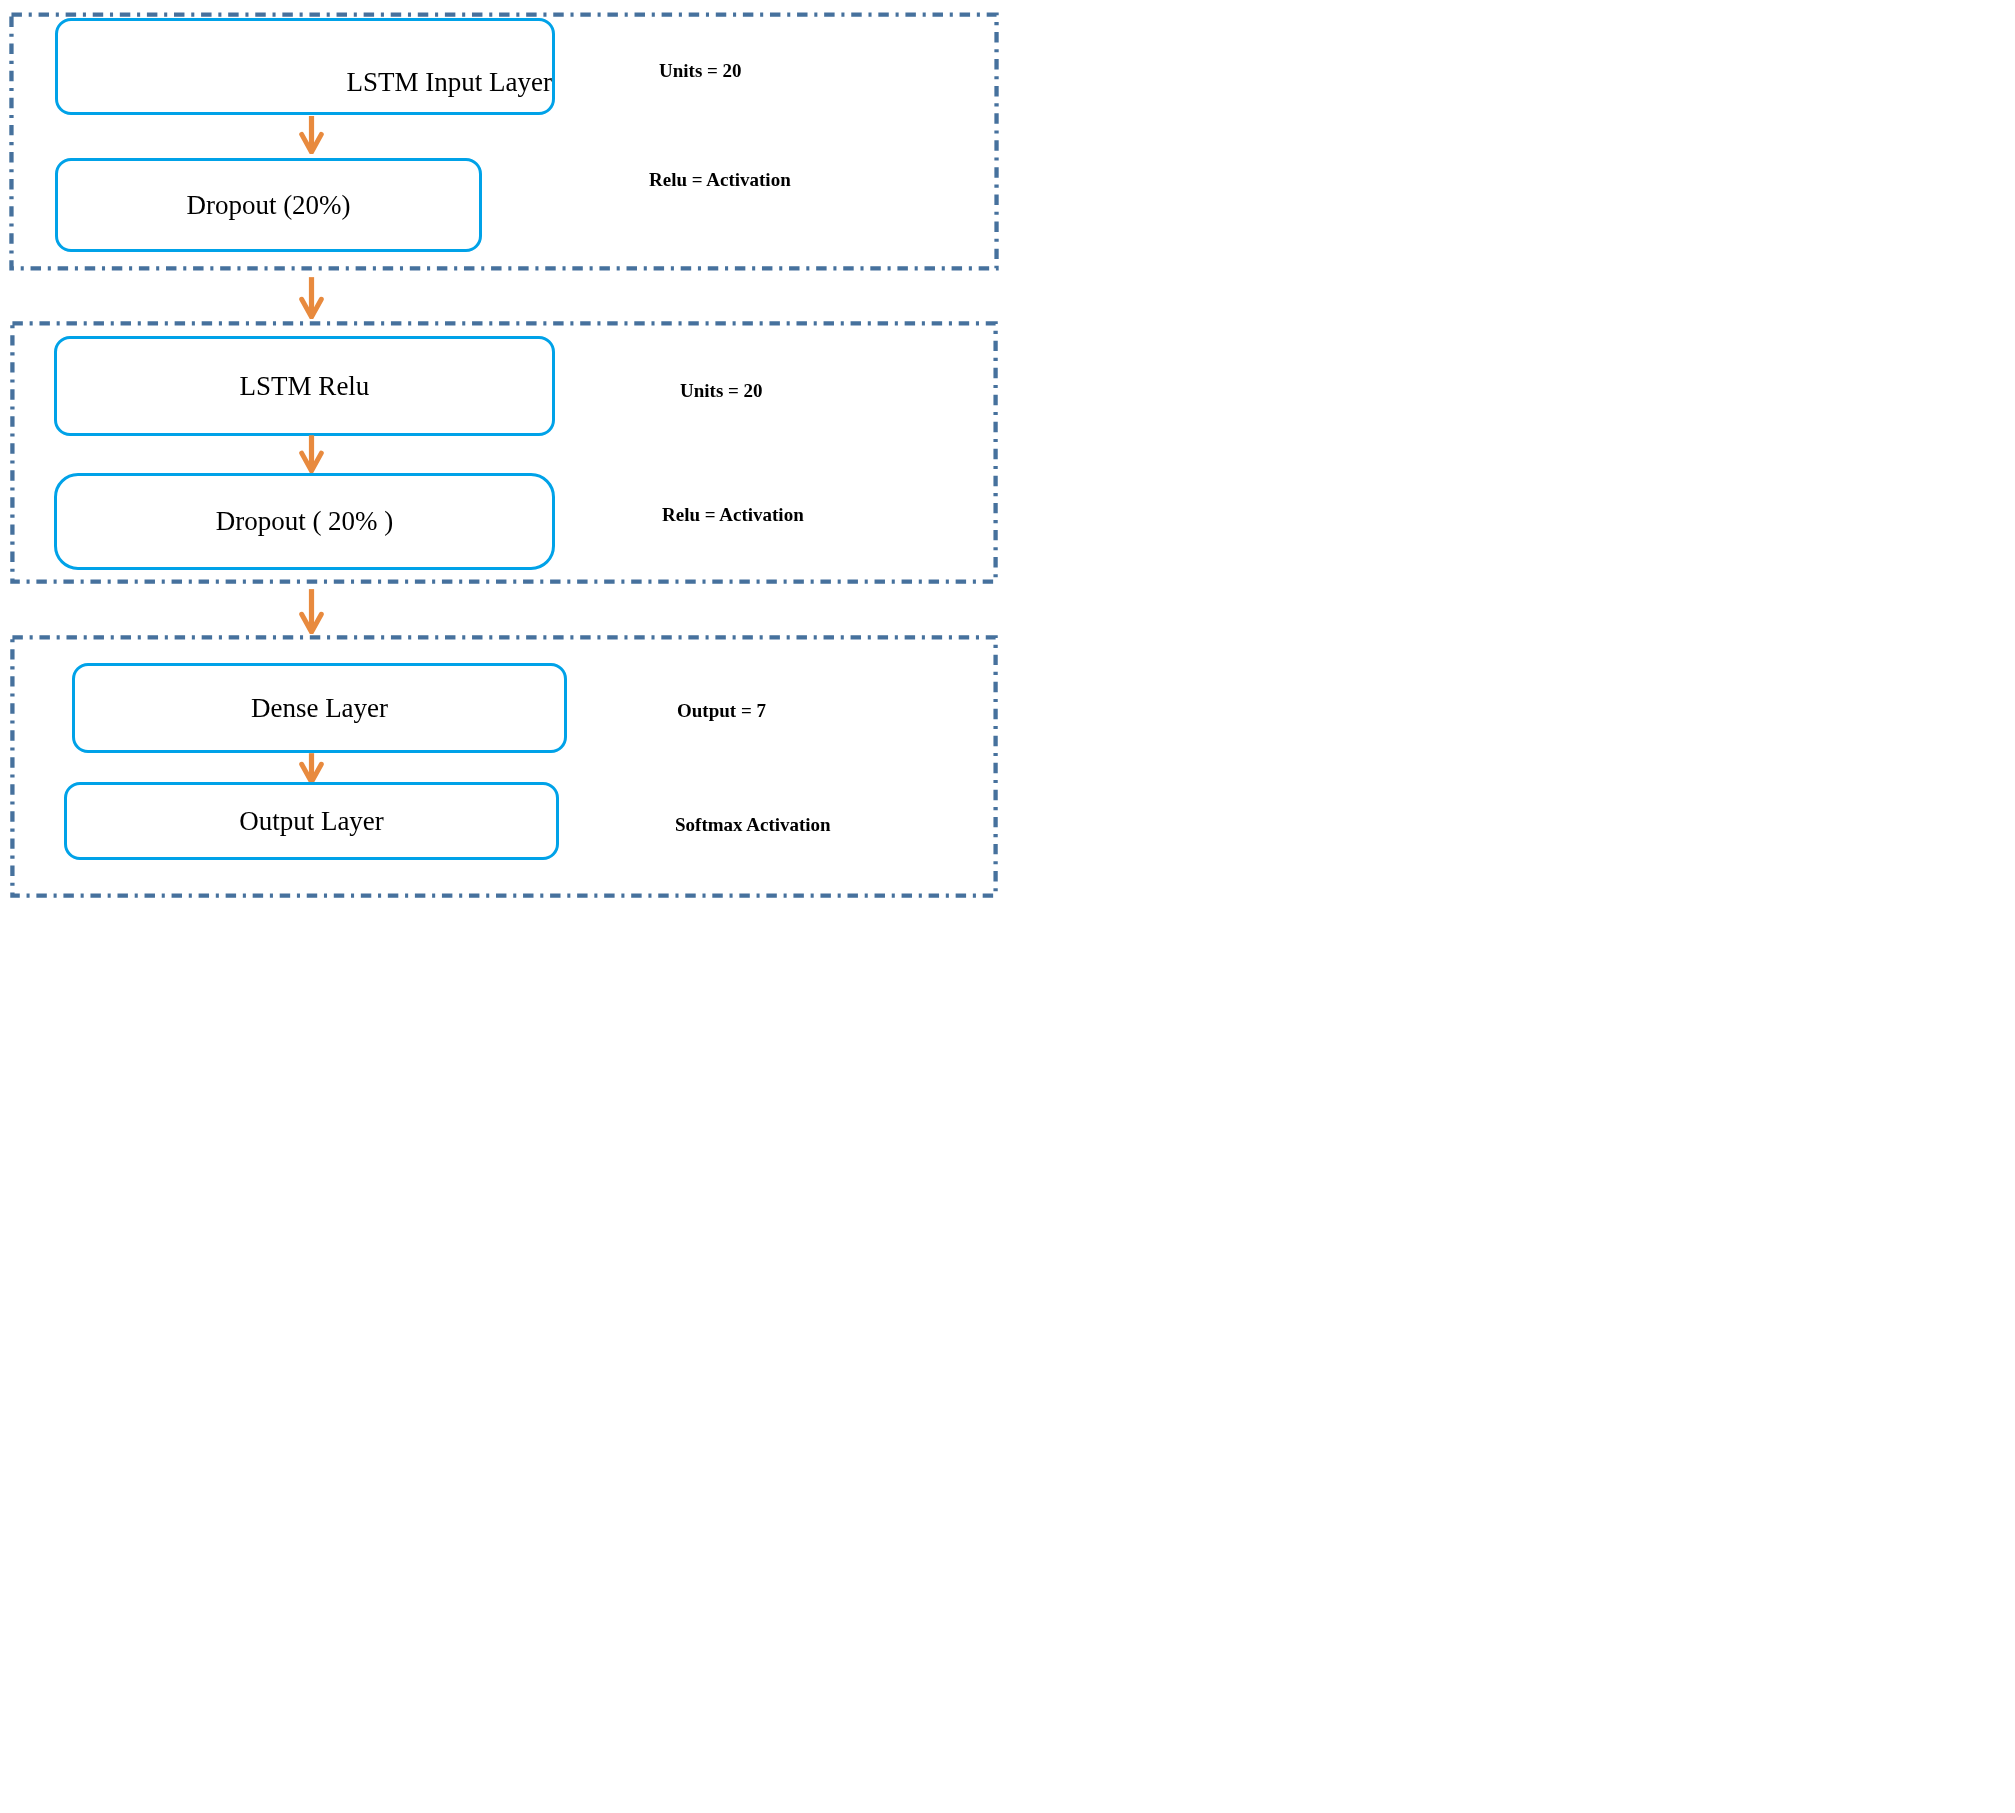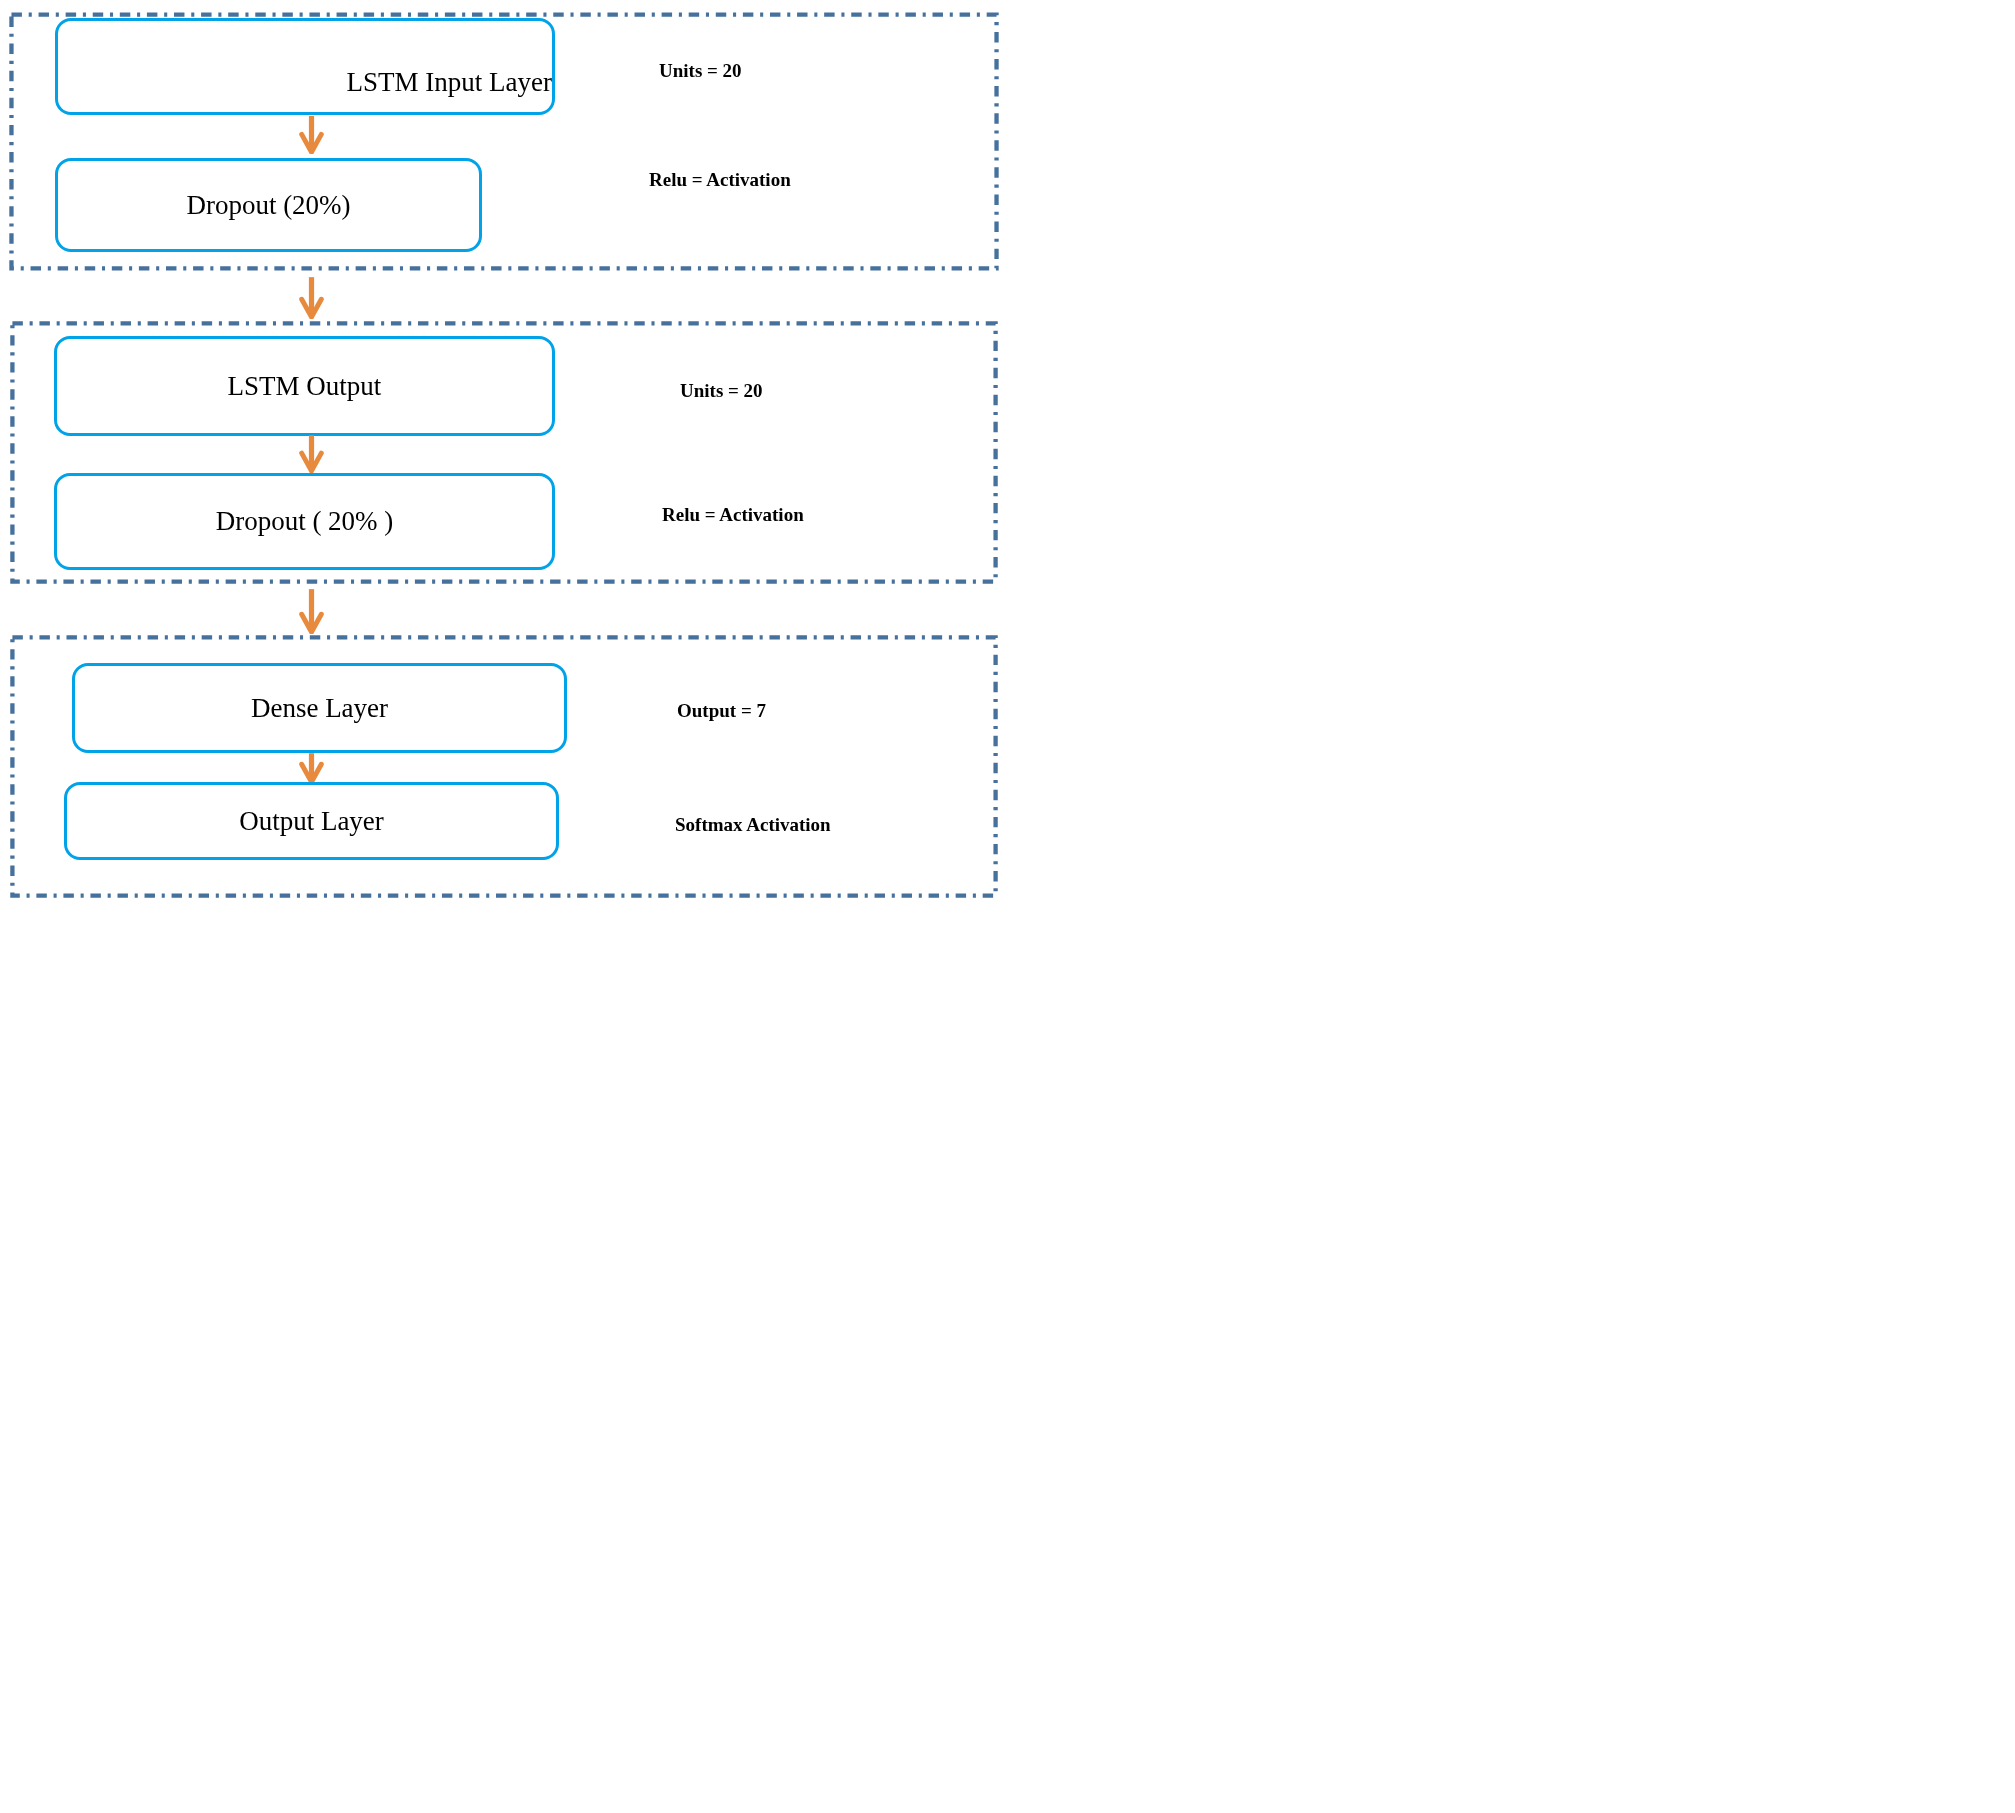--- a/index.html
+++ b/index.html
@@ -72,29 +72,29 @@
   <svg class="down-arrow" style="left:298px; top:277px;" width="27" height="42" viewBox="0 0 44 68">
     <line x1="22" y1="0" x2="22" y2="58" stroke="#E88A3E" stroke-width="8.5"></line>
     <path d="M6 36 L22 65 L38 36" fill="none" stroke="#E88A3E" stroke-width="8" stroke-linecap="round" stroke-linejoin="miter"></path>
   </svg>
 
   <svg class="dashed-rect" style="left:9.2px; top:321px;" width="990" height="263" viewBox="0 0 1608 428">
     <rect x="4" y="4" width="1600" height="420" fill="none" stroke="#46719D" stroke-width="7" stroke-dasharray="17 11 5 11"></rect>
   </svg>
 
   <div class="layer-box" style="left:54px; top:336px; width:501px; height:100px;">
-    <span class="box-label">LSTM Output</span>
+    <span class="box-label">LSTM Relu</span>
   </div>
 
   <svg class="down-arrow" style="left:298px; top:435px;" width="27" height="38" viewBox="0 0 44 61">
     <line x1="22" y1="0" x2="22" y2="51" stroke="#E88A3E" stroke-width="8.5"></line>
     <path d="M6 29 L22 58 L38 29" fill="none" stroke="#E88A3E" stroke-width="8" stroke-linecap="round" stroke-linejoin="miter"></path>
   </svg>
 
-  <div class="layer-box" style="left:54px; top:473px; width:501px; height:97px;">
+  <div class="layer-box" style="left:54px; top:473px; width:501px; height:97px;border-radius:24px;">
     <span class="box-label">Dropout ( 20% )</span>
   </div>
 
   <div class="annotation" style="left:680px; top:390px;">Units = 20</div>
   <div class="annotation" style="left:662px; top:514px;">Relu = Activation</div>
 
   <svg class="down-arrow" style="left:298px; top:589px;" width="27" height="45" viewBox="0 0 44 73">
     <line x1="22" y1="0" x2="22" y2="63" stroke="#E88A3E" stroke-width="8.5"></line>
     <path d="M6 41 L22 70 L38 41" fill="none" stroke="#E88A3E" stroke-width="8" stroke-linecap="round" stroke-linejoin="miter"></path>
   </svg>

